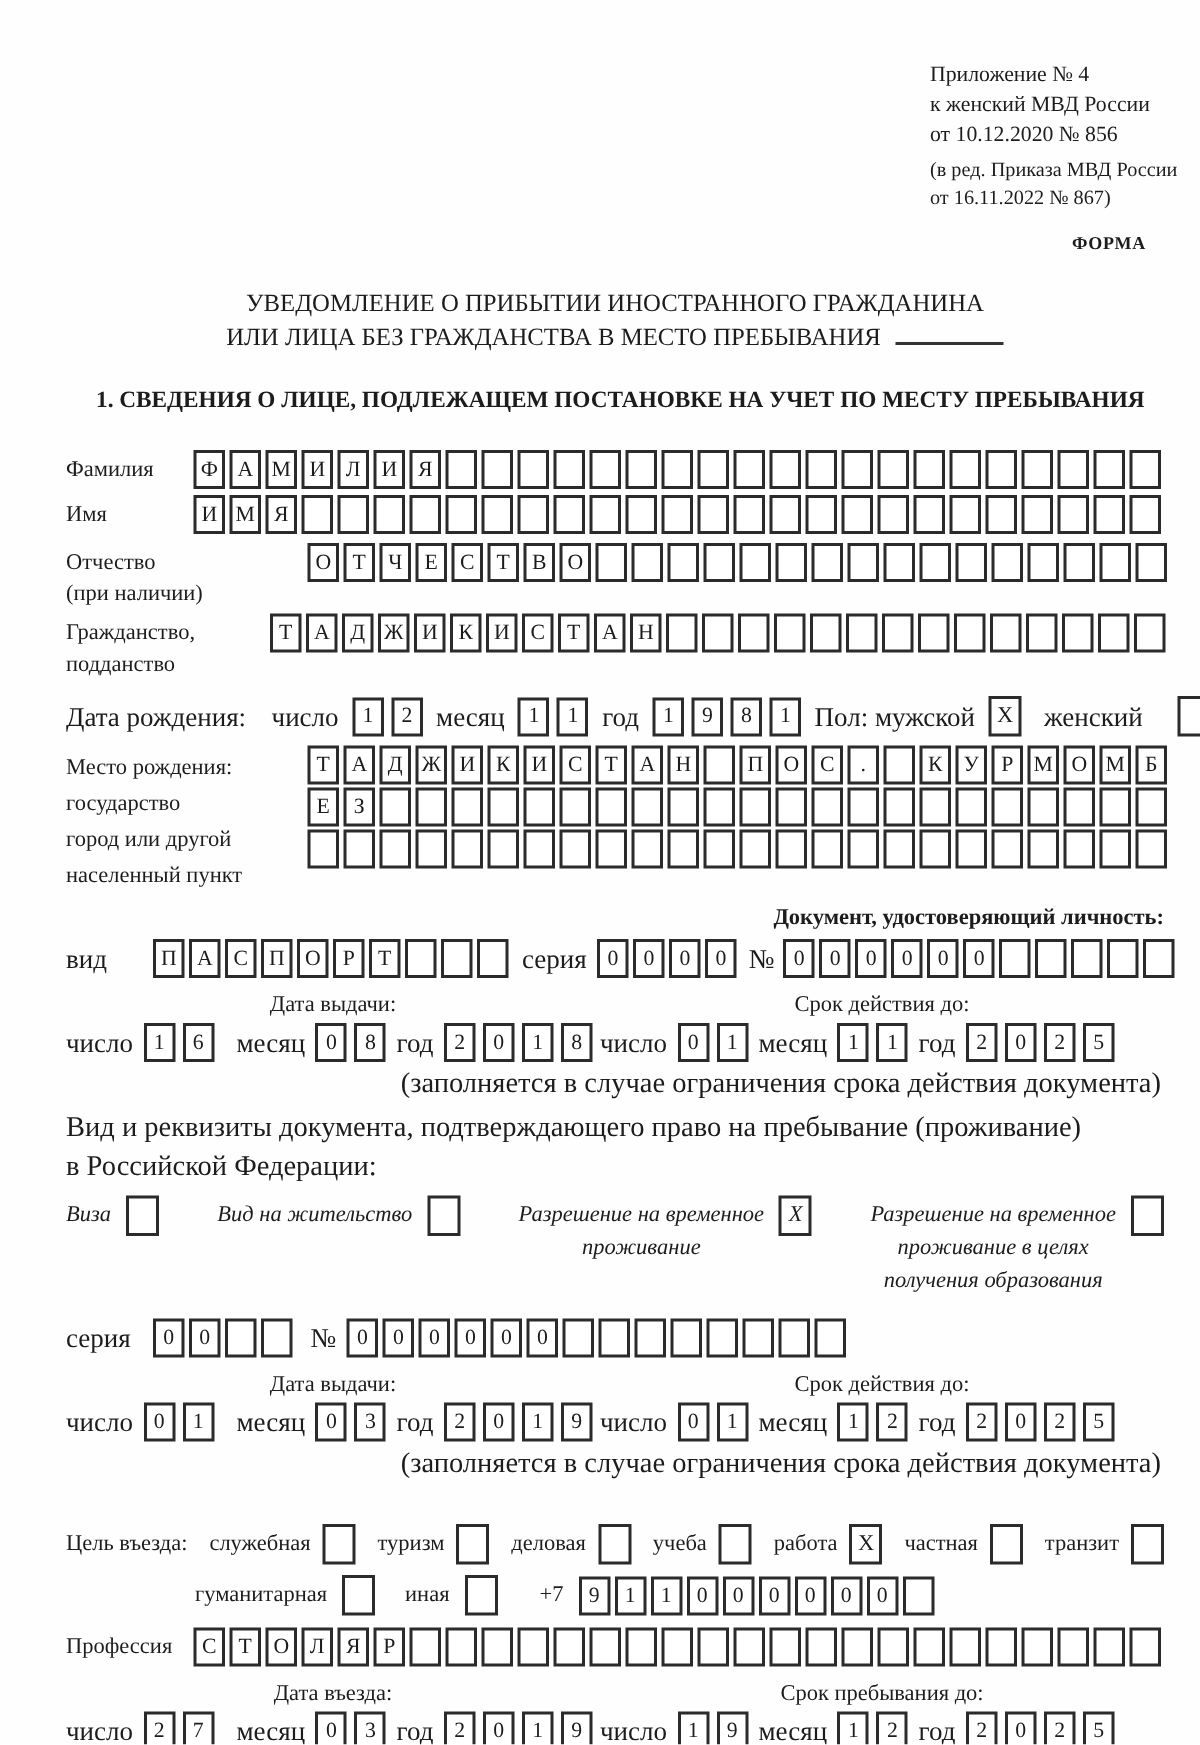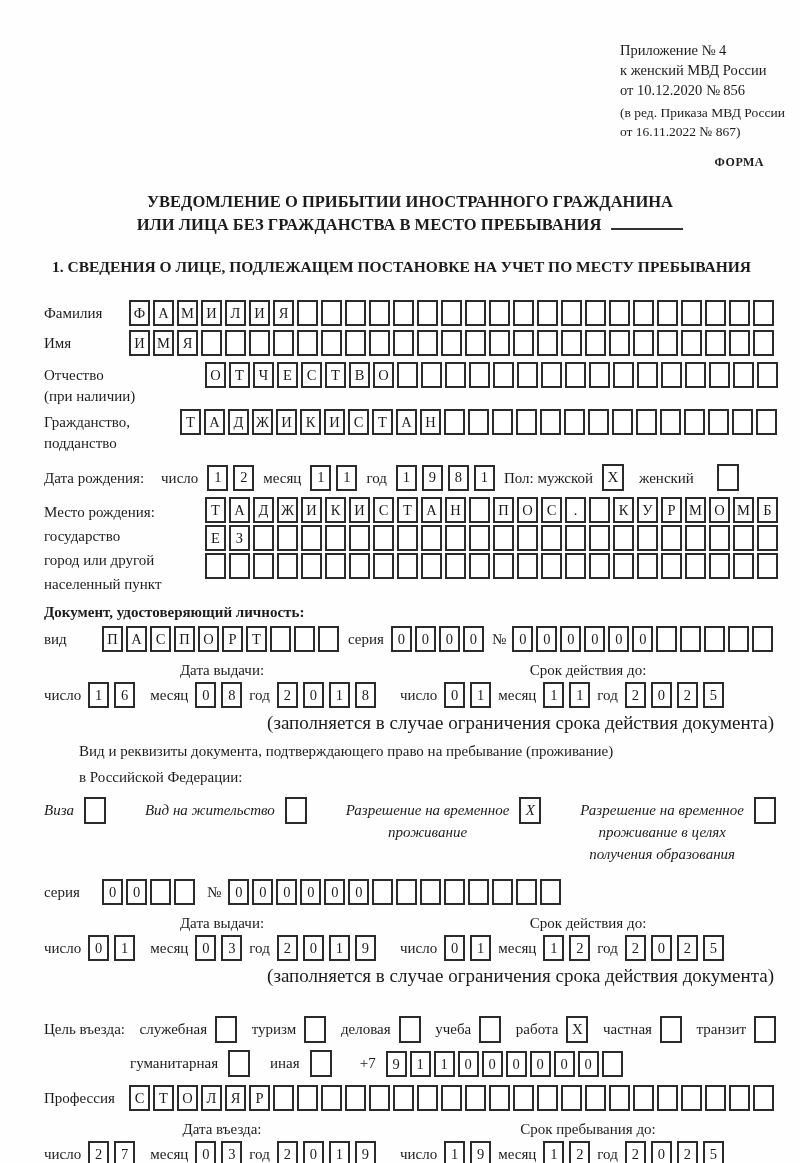--- a/index.html
+++ b/index.html
@@ -4,61 +4,61 @@
 <style>
   * { margin:0; padding:0; box-sizing:border-box; }
   body { background:#ffffff; font-family:"Liberation Serif","DejaVu Serif",serif; color:#1c1c1c; }
   .page { width:800px; height:1163px; padding:40px 24px 16px 44px; overflow:hidden; background:#fefefe; position:relative; }
 
   
   .ref { margin-left:576px; width:160px; font-size:14.5px; line-height:20px; white-space:nowrap; }
   .ref .small { font-size:13.5px; line-height:19px; }
   .forma { text-align:right; font-weight:bold; font-size:12px; margin:14px 12px 0 0; letter-spacing:.5px; }
 
-  .title { text-align:center; font-weight:bold; font-size:16.5px; line-height:23px; margin-top:20px; }
+  .title { text-align:center; font-weight:normal; font-size:16.5px; line-height:23px; margin-top:20px; }
   .blank-line { display:inline-block; width:72px; border-bottom:2.5px solid #333; margin-left:10px; }
 
-  .sec-heading { font-weight:bold; font-size:15.5px; margin-top:22px; margin-left:8px; }
+  .sec-heading { font-weight:bold; font-size:15.5px; margin-top:22px; margin-left:20px; }
 
   .row { display:flex; align-items:flex-start; }
   .flabel { font-size:15px; line-height:21px; flex:none; padding-top:3px; }
   .w85 { width:85px; } .w136 { width:136px; } .w161 { width:161px; }
 
   .boxes { display:inline-flex; gap:3px; flex:none; }
   .cell { width:21px; height:26px; border:2px solid #2b2b2b; display:inline-flex; align-items:center;
           justify-content:center; font-size:14.5px; flex:none; background:#fff; }
   .dbx { gap:5px; }
   .checkbox { width:22px; height:27px; border:2px solid #2b2b2b; display:inline-flex; align-items:center;
               justify-content:center; font-size:15px; flex:none; background:#fff; }
 
   .stack > .boxes { display:flex; }
   .gap2 { margin-top:2px; } .gap4 { margin-top:4px; } .gap6 { margin-top:6px; }
 
-  .inline-lbl { font-size:15px; line-height:26px; flex:none; }
+  .inline-lbl { font-size:18px; line-height:26px; flex:none; }
 
   
   .dates { display:flex; margin-top:10px; }
   .dcol-l { width:356px; }
   .dcol-r { flex:1; }
   .dtitle { text-align:center; font-size:15px; margin-bottom:3px; }
   .dgrp { display:flex; align-items:center; gap:7px; }
   .note-row { font-size:19px; text-align:right; margin-top:4px; padding-right:2px; }
 
-  .plain { font-size:15px; line-height:23px;margin-left:35px; }
+  .plain { font-size:19px; line-height:23px; }
 
   .res-opts { display:flex; justify-content:space-between; align-items:flex-start; margin-top:8px;font-style:italic; }
   .opt { display:inline-flex; align-items:flex-start; gap:10px; }
   .olabel { font-size:15px; line-height:22px; padding-top:2px; }
   .olabel.centered { text-align:center; }
 
   .purpose-row { display:flex; justify-content:space-between; align-items:flex-start; margin-top:29px;text-align:center; }
   .purpose-row .opt { gap:8px; }
   .purpose-row2 { display:flex; align-items:flex-start; margin-left:86px; margin-top:7px; gap:10px; }
 
-  .doc-heading { text-align:left; font-weight:bold; font-size:15px; margin-top:8px; }
+  .doc-heading { text-align:right; font-weight:bold; font-size:15px; margin-top:8px; }
 </style>
 </head>
 <body>
 
 <div class="page">
 
   <div class="ref">
     <div>Приложение № 4</div>
     <div>к женский МВД России</div>
     <div>от 10.12.2020 № 856</div>

